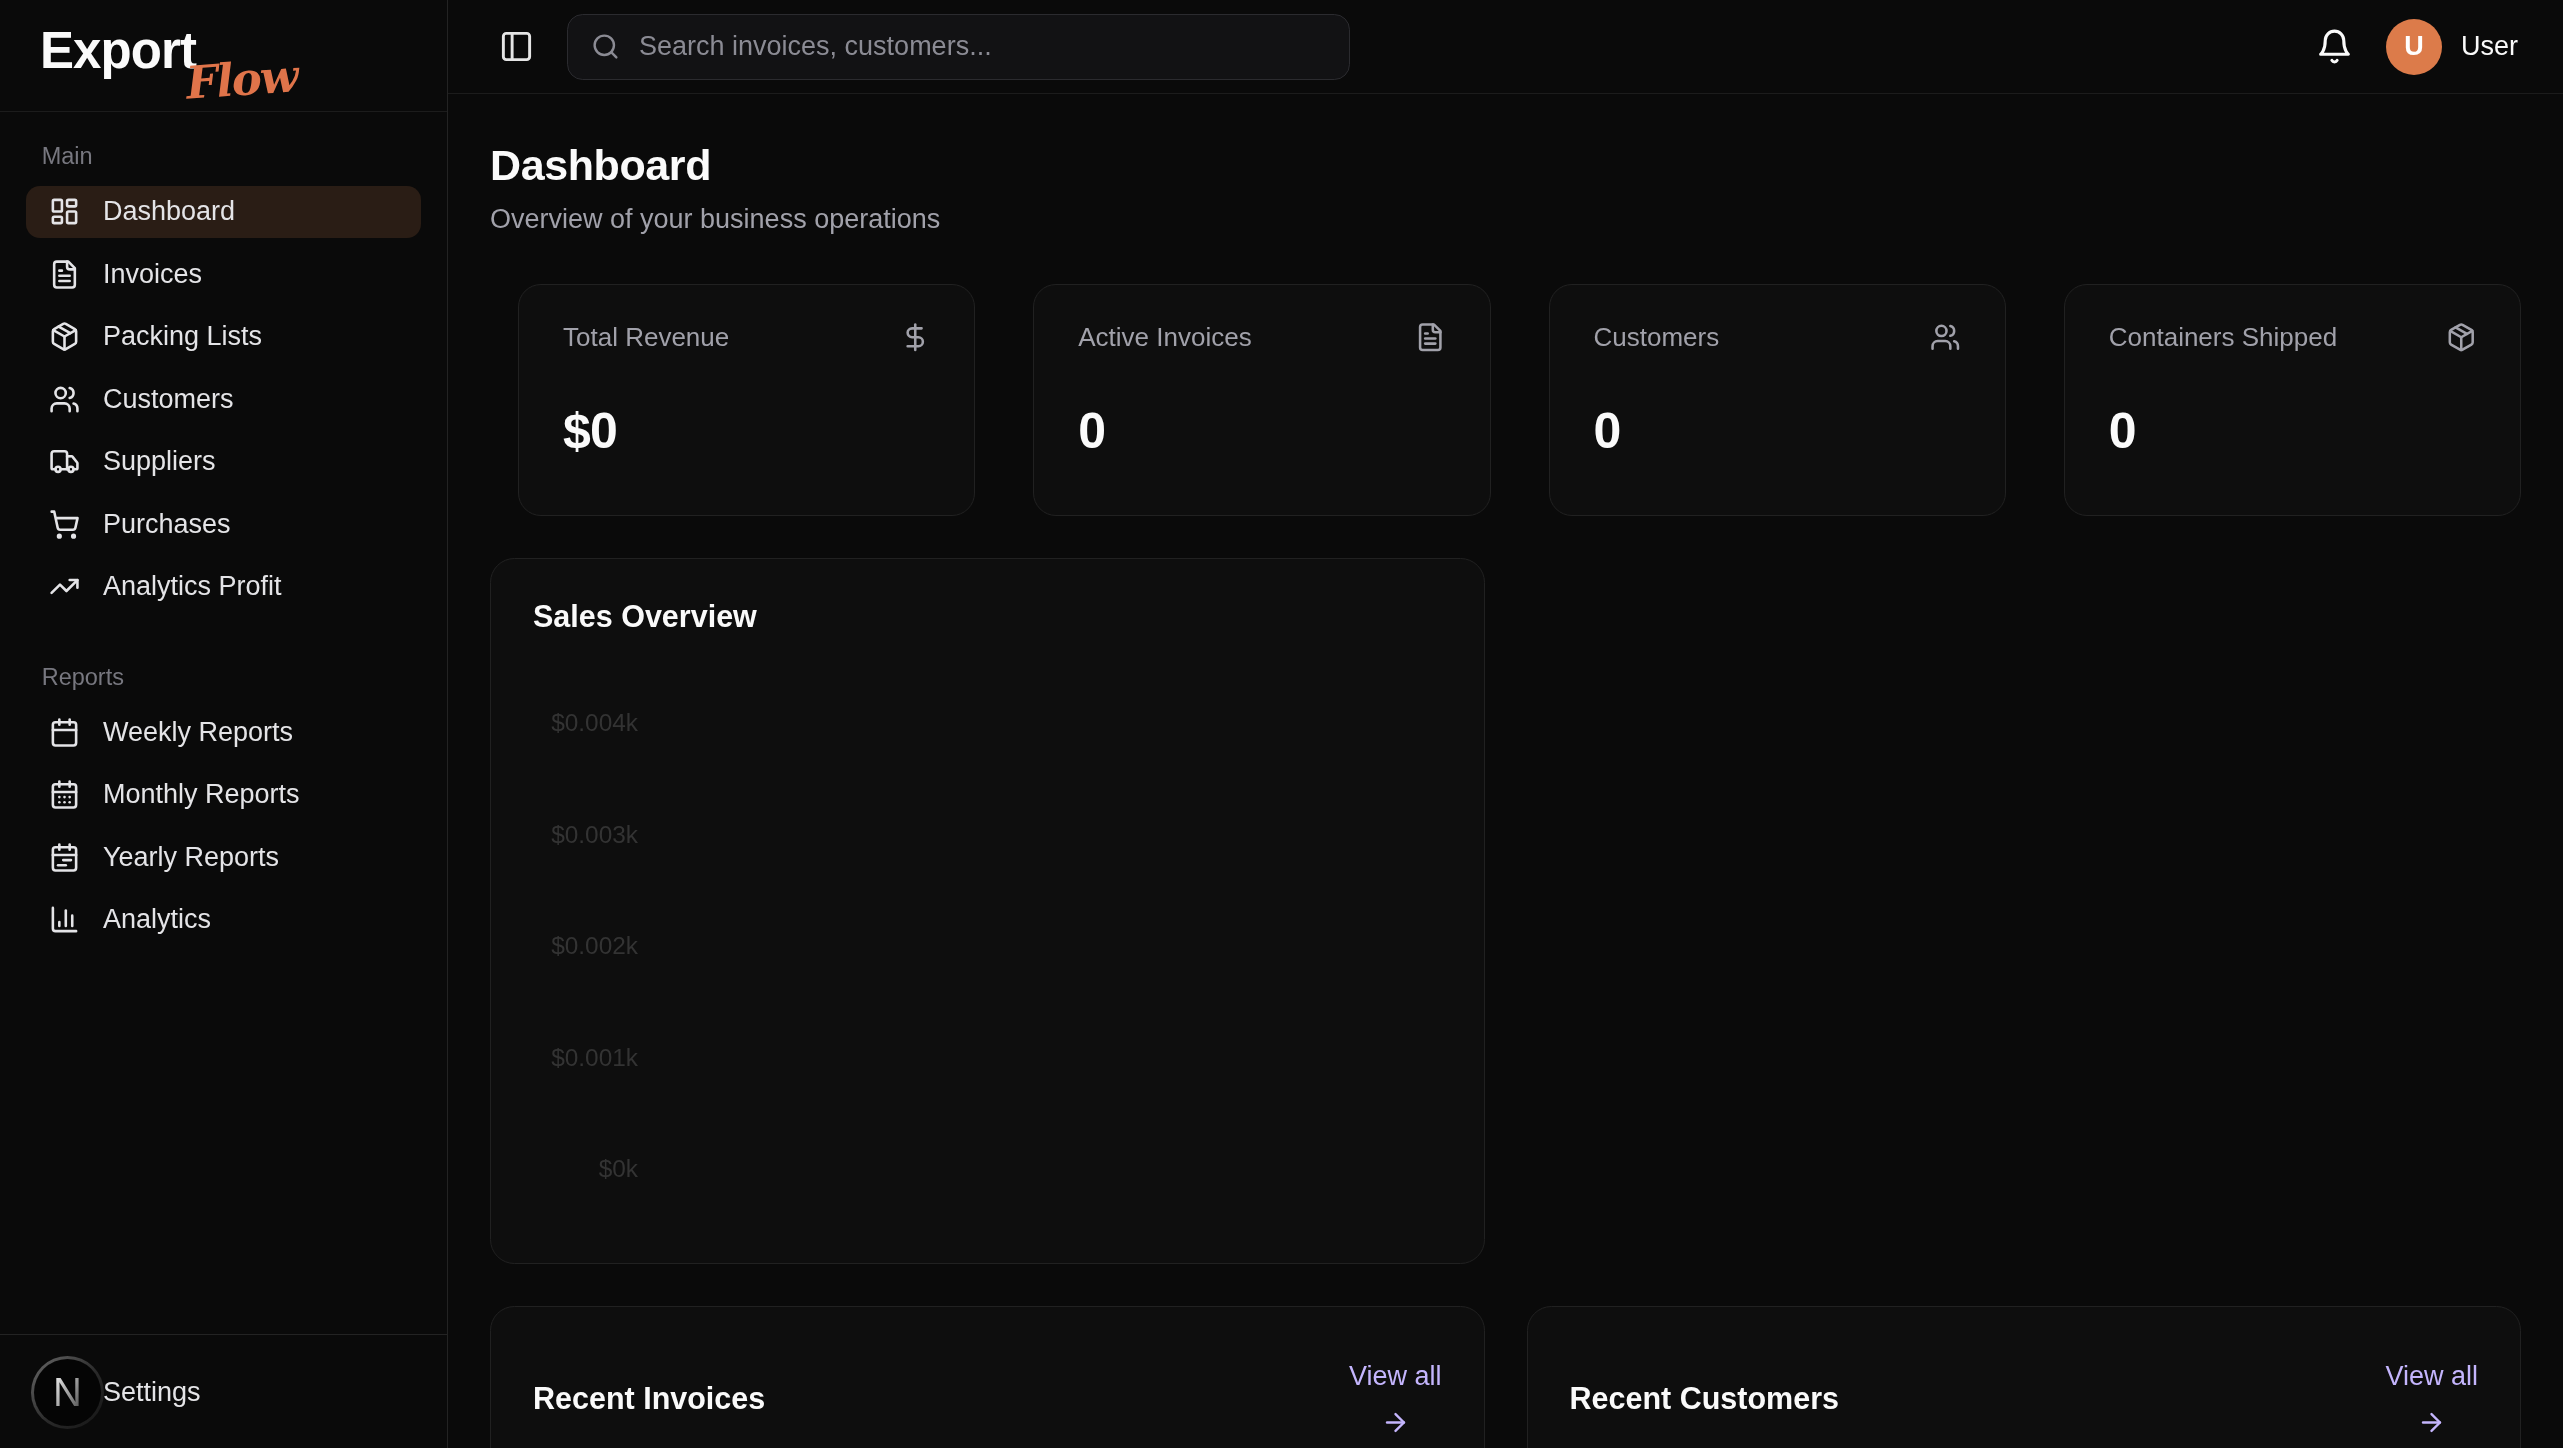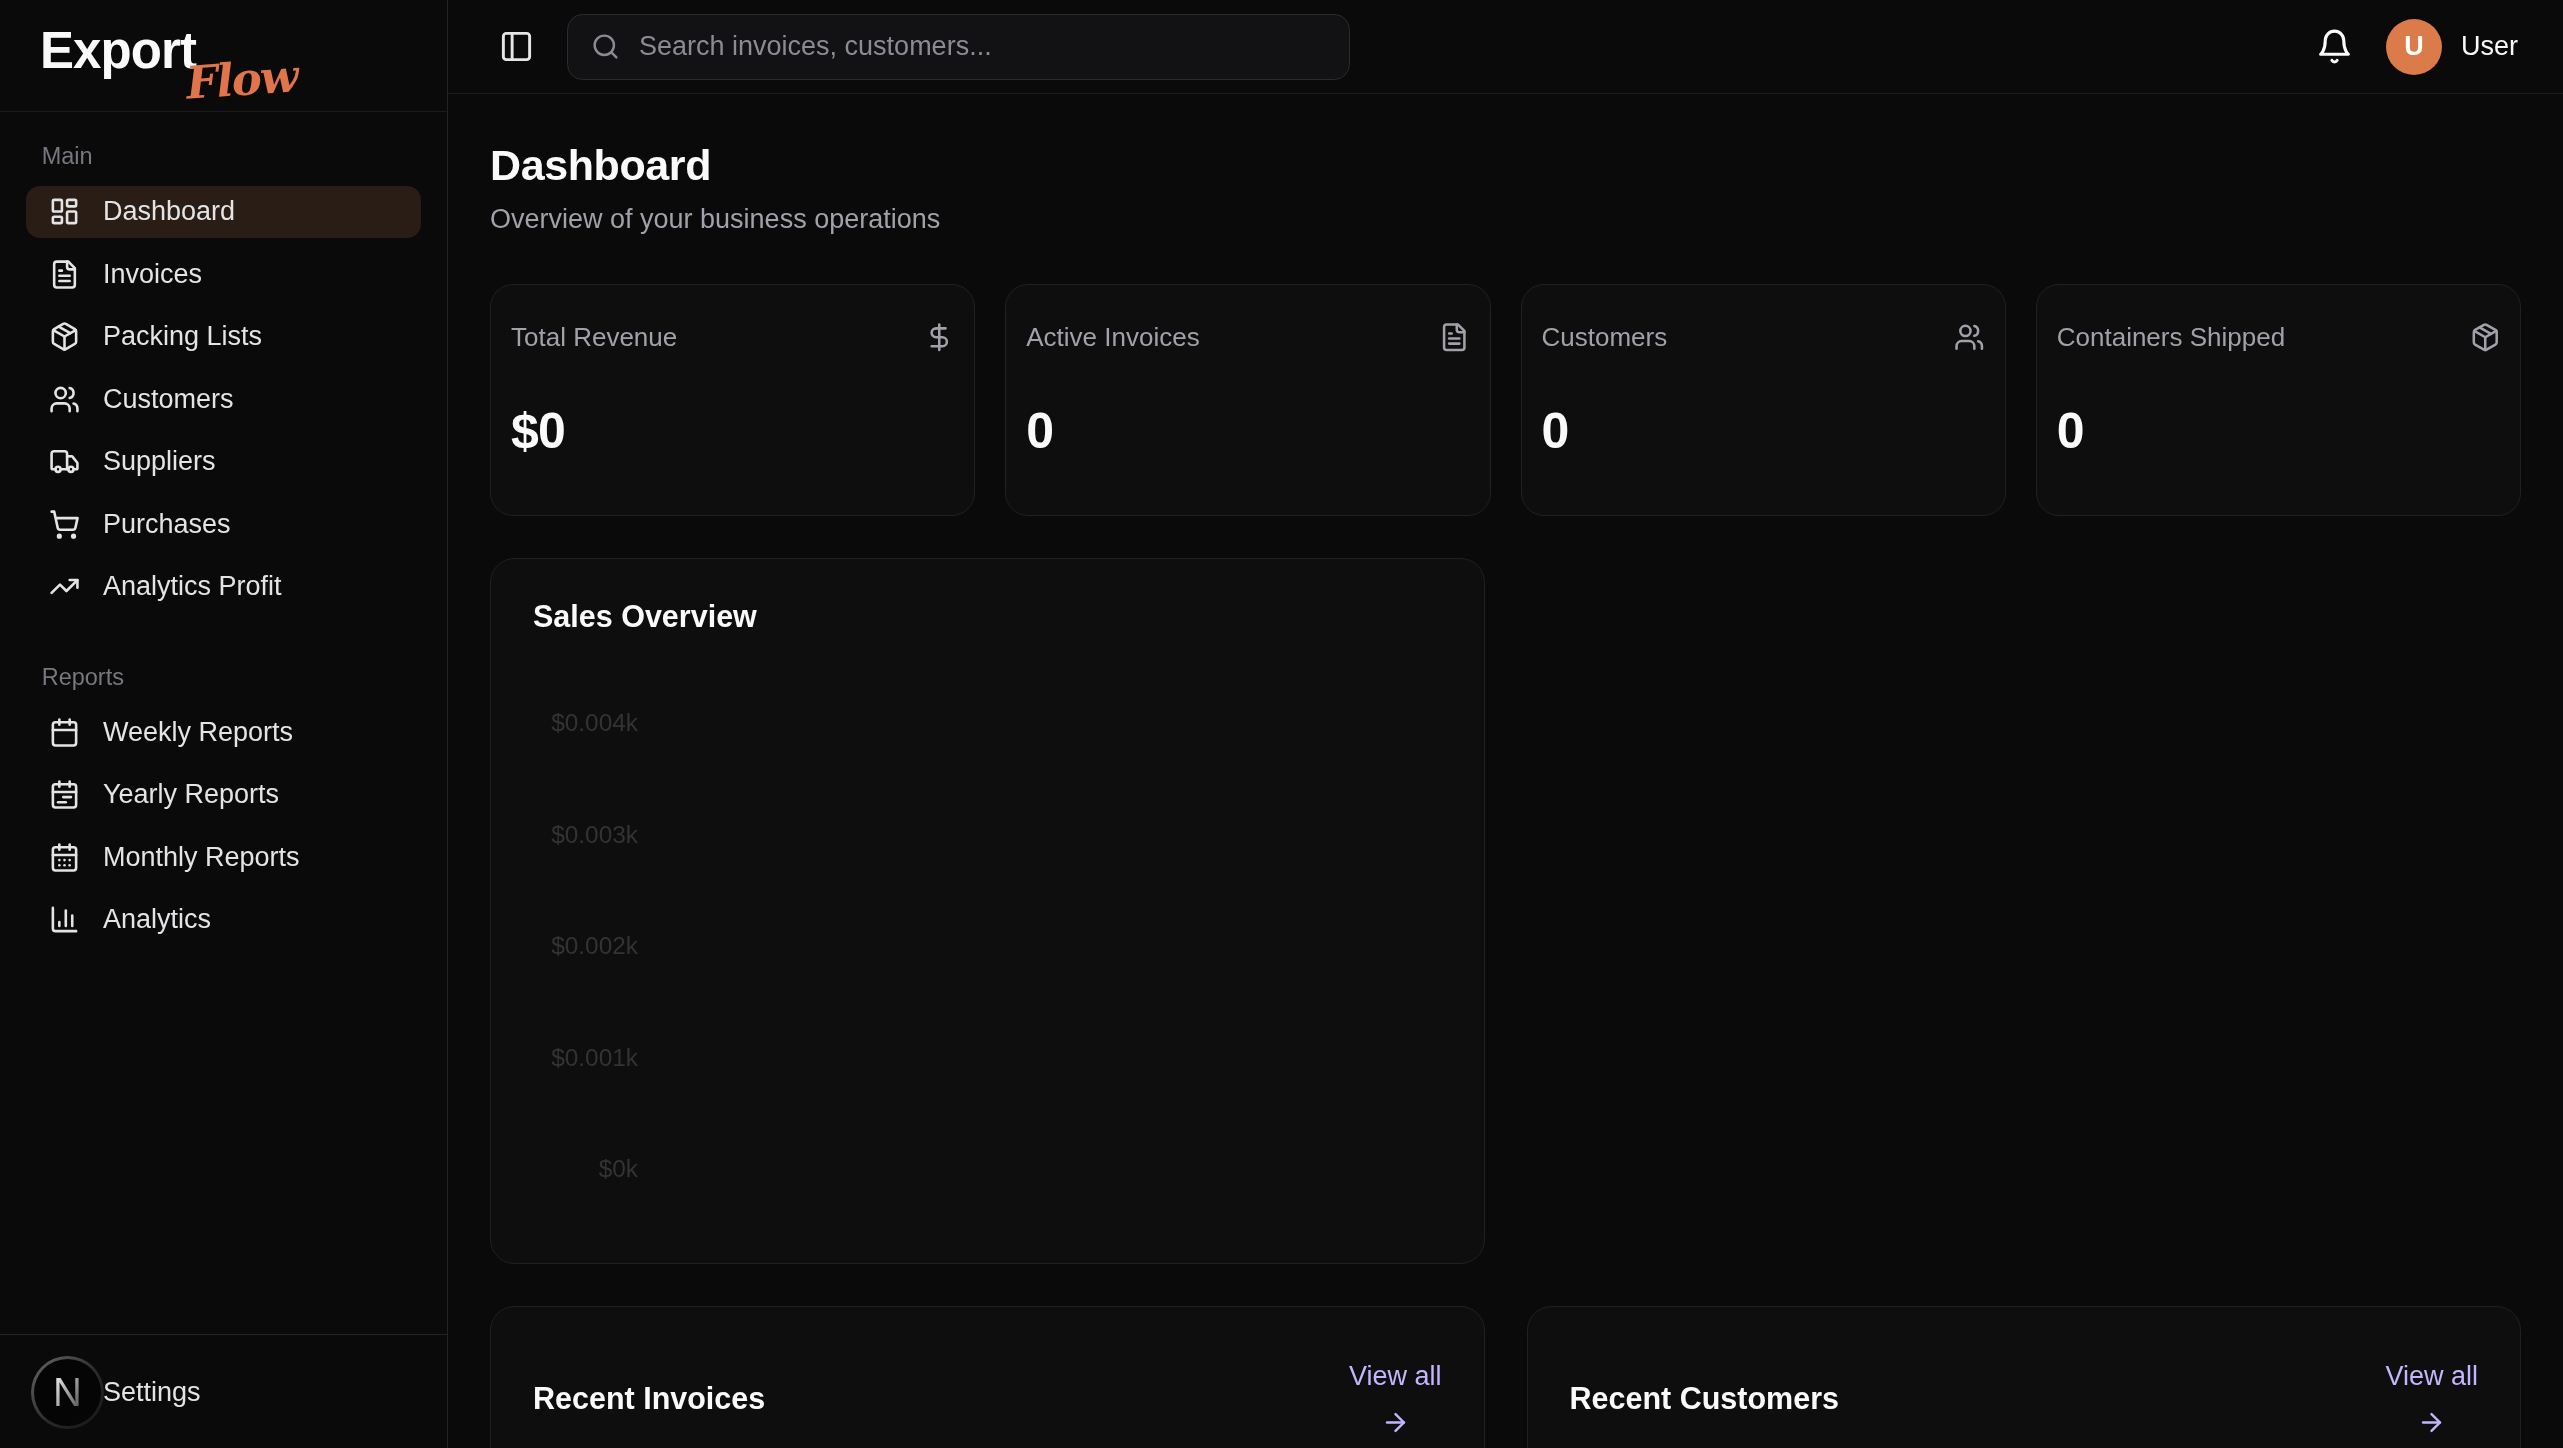--- a/index.html
+++ b/index.html
@@ -60,21 +60,21 @@
   .avatar { width:56px; height:56px; border-radius:50%; background:#dc7b4a;
     display:flex; align-items:center; justify-content:center;
     font-size:27px; font-weight:600; color:#fff; }
   .user-name { font-size:27px; color:#fafafa; }
   
   .content { flex:1; padding:47px 42px 0 42px; overflow:hidden; }
   .page-title { font-size:43px; font-weight:700; letter-spacing:-0.4px; margin-bottom:14px; }
   .page-subtitle { font-size:27px; color:#a1a1aa; }
   .stats-grid { display:grid; grid-template-columns:repeat(4,1fr); gap:30px; margin-top:49px; }
   .card { background:#0e0e0e; border:1.7px solid #212121; border-radius:23px; }
-  .stat-card { height:232px; padding:37px 20px; }
+  .stat-card { height:232px; padding:37px 44px;margin-left:28px; }
   .stat-head { display:flex; align-items:center; justify-content:space-between; }
   .stat-label { font-size:26px; color:#a1a1aa; }
   .stat-head .icon { color:#a1a1aa; }
   .stat-head .icon svg { width:30.5px; height:30.5px; }
   .stat-value { font-size:50px; font-weight:700; margin-top:49px; letter-spacing:-0.9px; }
   .charts-grid { display:grid; grid-template-columns:1fr 1fr; gap:42px; margin-top:42px; }
   .chart-card { height:706px; border-radius:24.4px; padding:40px 42px; position:relative; overflow:hidden; }
   .chart-title { font-size:30.5px; font-weight:600; }
   .y-tick { position:absolute; left:21px; width:126px; text-align:right;
     font-size:24.4px; color:#333333; line-height:28px; }
@@ -189,46 +189,46 @@
               <path d="M16 2v4"></path>
               <rect x="3" y="4" width="18" height="18" rx="2"></rect>
               <path d="M3 10h18"></path>
             </svg>
           </span>
           <span>Weekly Reports</span>
         </div>
         <div class="side-item">
           <span class="icon">
             <svg viewBox="0 0 24 24">
-              <rect x="3" y="4" width="18" height="18" rx="2"></rect>
-              <path d="M16 2v4"></path>
-              <path d="M8 2v4"></path>
-              <path d="M3 10h18"></path>
-              <path d="M17 14h-6"></path>
-              <path d="M13 18H7"></path>
-            </svg>
-          </span>
-          <span>Yearly Reports</span>
-        </div>
-        <div class="side-item">
-          <span class="icon">
-            <svg viewBox="0 0 24 24">
               <path d="M8 2v4"></path>
               <path d="M16 2v4"></path>
               <rect x="3" y="4" width="18" height="18" rx="2"></rect>
               <path d="M3 10h18"></path>
               <path d="M8 14h.01"></path>
               <path d="M12 14h.01"></path>
               <path d="M16 14h.01"></path>
               <path d="M8 18h.01"></path>
               <path d="M12 18h.01"></path>
               <path d="M16 18h.01"></path>
             </svg>
           </span>
           <span>Monthly Reports</span>
+        </div>
+        <div class="side-item">
+          <span class="icon">
+            <svg viewBox="0 0 24 24">
+              <rect x="3" y="4" width="18" height="18" rx="2"></rect>
+              <path d="M16 2v4"></path>
+              <path d="M8 2v4"></path>
+              <path d="M3 10h18"></path>
+              <path d="M17 14h-6"></path>
+              <path d="M13 18H7"></path>
+            </svg>
+          </span>
+          <span>Yearly Reports</span>
         </div>
         <div class="side-item">
           <span class="icon">
             <svg viewBox="0 0 24 24">
               <path d="M3 3v16a2 2 0 0 0 2 2h16"></path>
               <path d="M18 17V9"></path>
               <path d="M13 17V5"></path>
               <path d="M8 17v-3"></path>
             </svg>
           </span>

